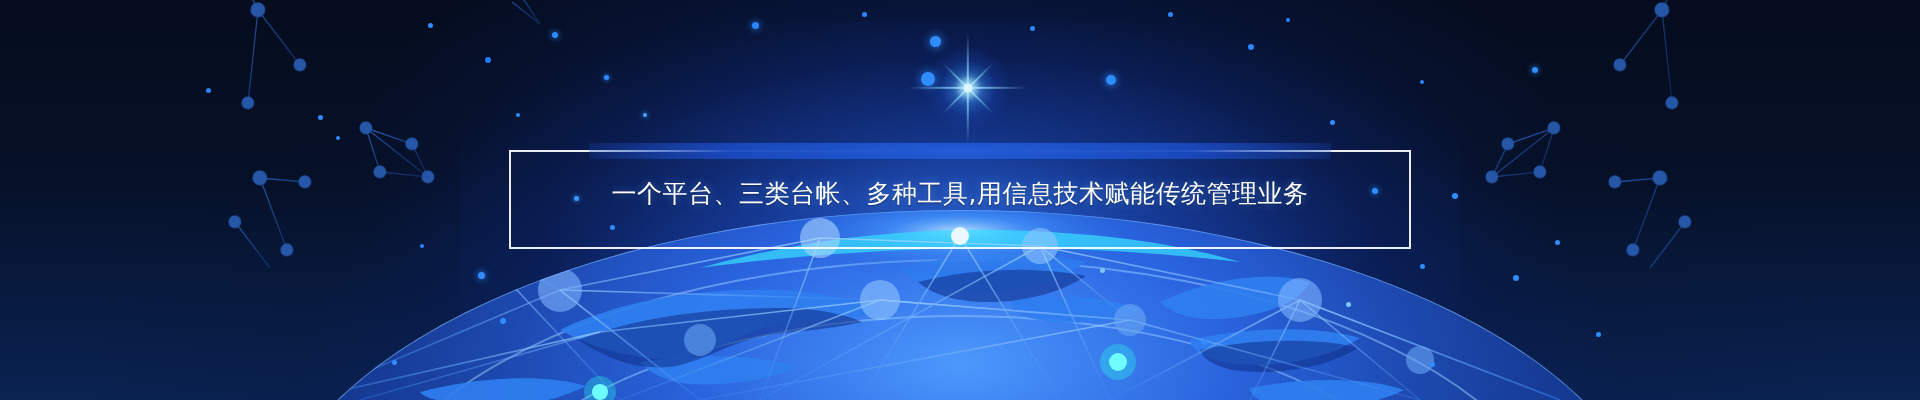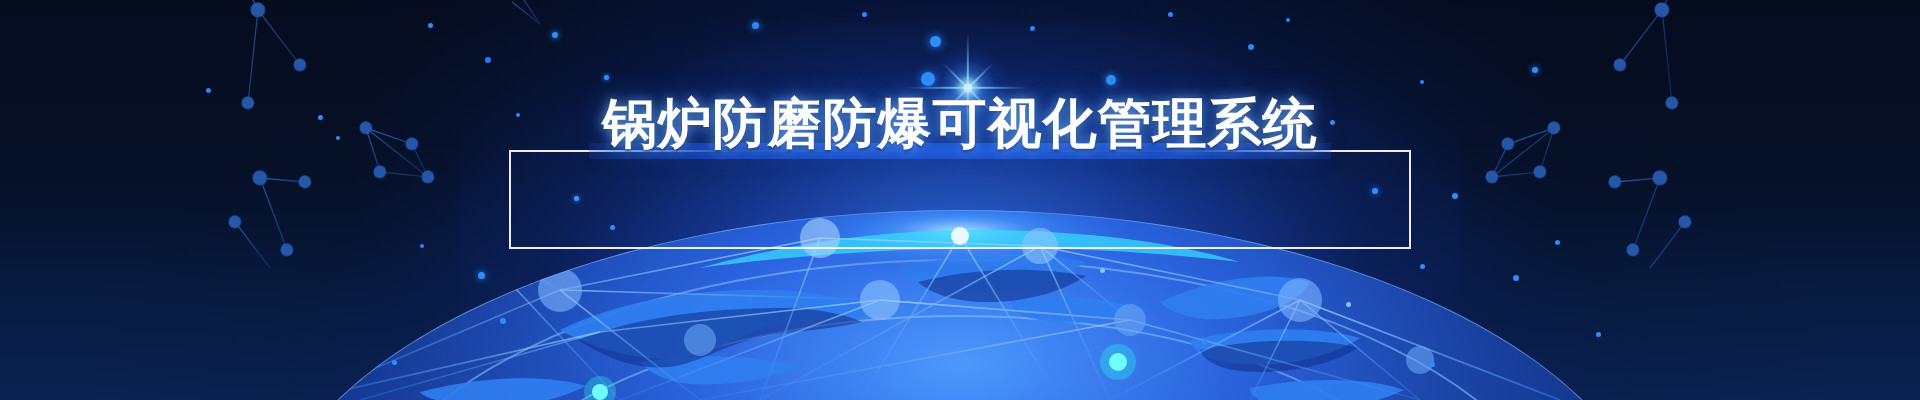--- a/index.html
+++ b/index.html
@@ -324,17 +324,17 @@
     <div class="dot" style="left:420px; top:244px; width:4px; height:4px; background:#2b86ff;"></div>
     <div class="dot" style="left:1100px; top:268px; width:5px; height:5px; background:#7fc8ff;"></div>
     <div class="dot" style="left:1346px; top:302px; width:5px; height:5px; background:#7fc8ff;"></div>
   </div>
 
   <div class="text-block">
 
     <div class="frame"></div>
     <div class="frame-gap"></div>
 
-    <div class="title">锅炉防磨防爆可视化管理系统</div>
-
+
+    <div class="subtitle">一个平台、三类台帐、多种工具,用信息技术赋能传统管理业务</div>
   </div>
 
 </div>
 
 </body></html>

